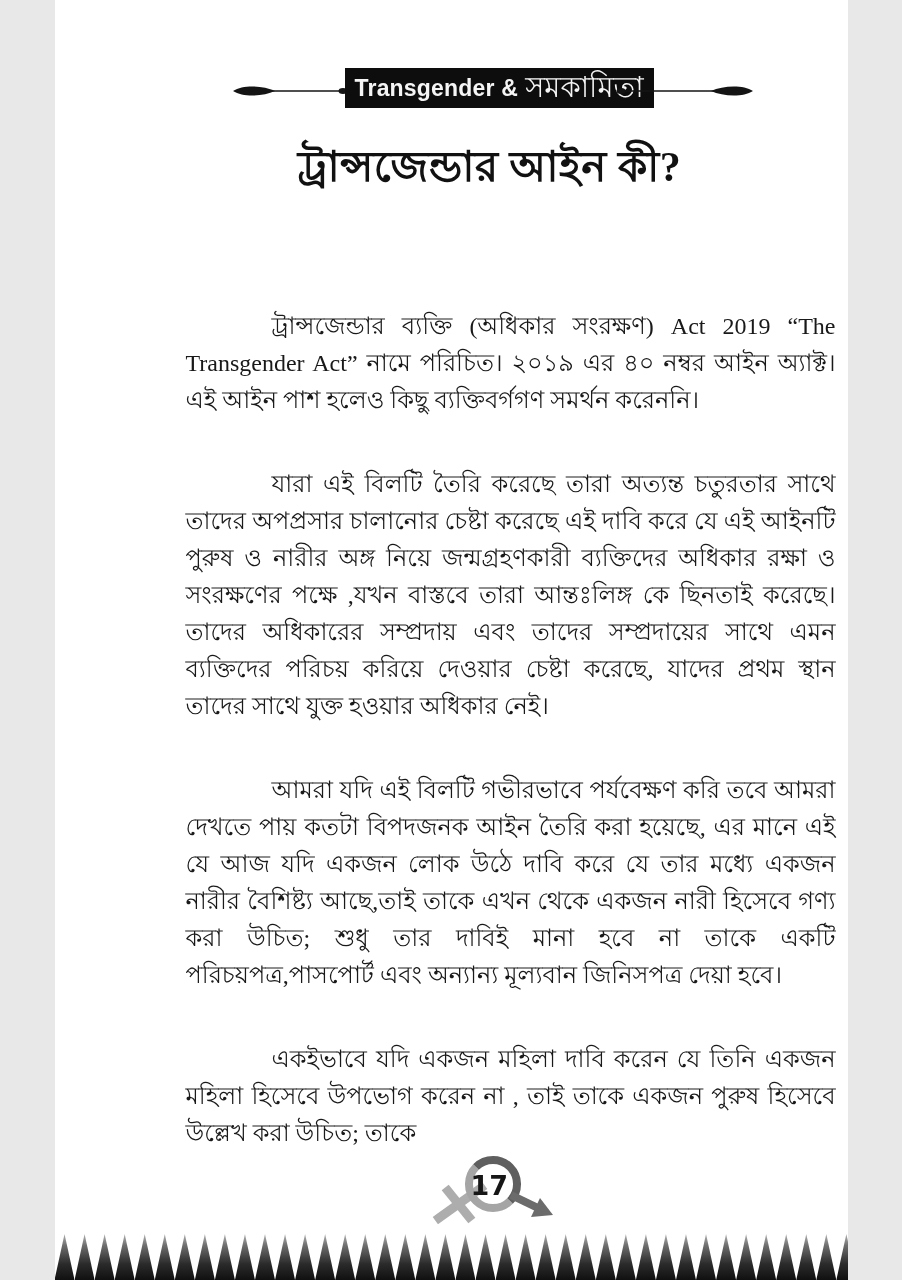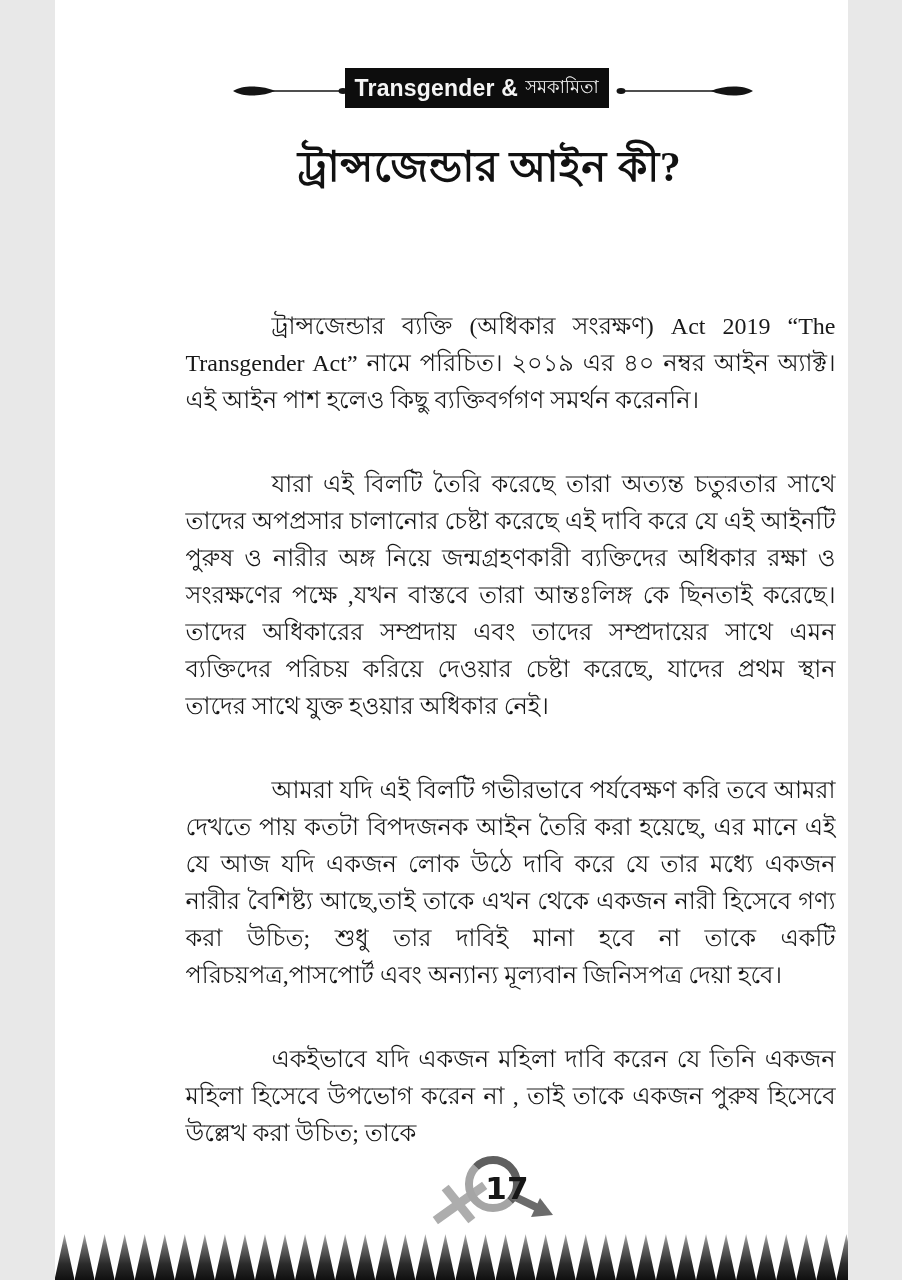--- a/index.html
+++ b/index.html
@@ -29,21 +29,21 @@
     gap:7px;
     padding:0 10px;box-sizing:border-box;
     white-space:nowrap;
   }
   .header-badge .en{
     font-family:"Liberation Sans", sans-serif;
     font-weight:bold;font-size:23px;letter-spacing:.2px;
   }
   .header-badge .bn{
     font-family:"Liberation Serif", serif;
-    font-size:18px;
+    font-size:29px;
   }
 
   
   .page-title{
     position:absolute;top:134px;left:0;width:870px;
     margin:0;text-align:center;
     font-size:42px;font-weight:bold;
     letter-spacing:.5px;
     color:#111;
   }
@@ -58,23 +58,23 @@
     text-align:justify;
     text-indent:86px;
     color:#191919;
   }
 
   
   .footer{position:absolute;left:0;top:1142px;width:902px;height:92px;}
   .gender-icon{position:absolute;left:376px;top:4px;}
   .page-number{
     position:absolute;left:416px;top:28px;width:58px;
-    text-align:right;
+    text-align:left;
     font-family:"DejaVu Sans", sans-serif;
-    font-weight:bold;font-size:31px;color:#161616;
+    font-weight:bold;font-size:27px;color:#161616;
   }
 
   
   .zigzag{
     position:absolute;left:0;bottom:0;width:902px;height:46px;
     display:flex;
   }
   .spike{
     flex:1 1 auto;height:100%;
     clip-path:polygon(50% 0%, 100% 100%, 0% 100%);

